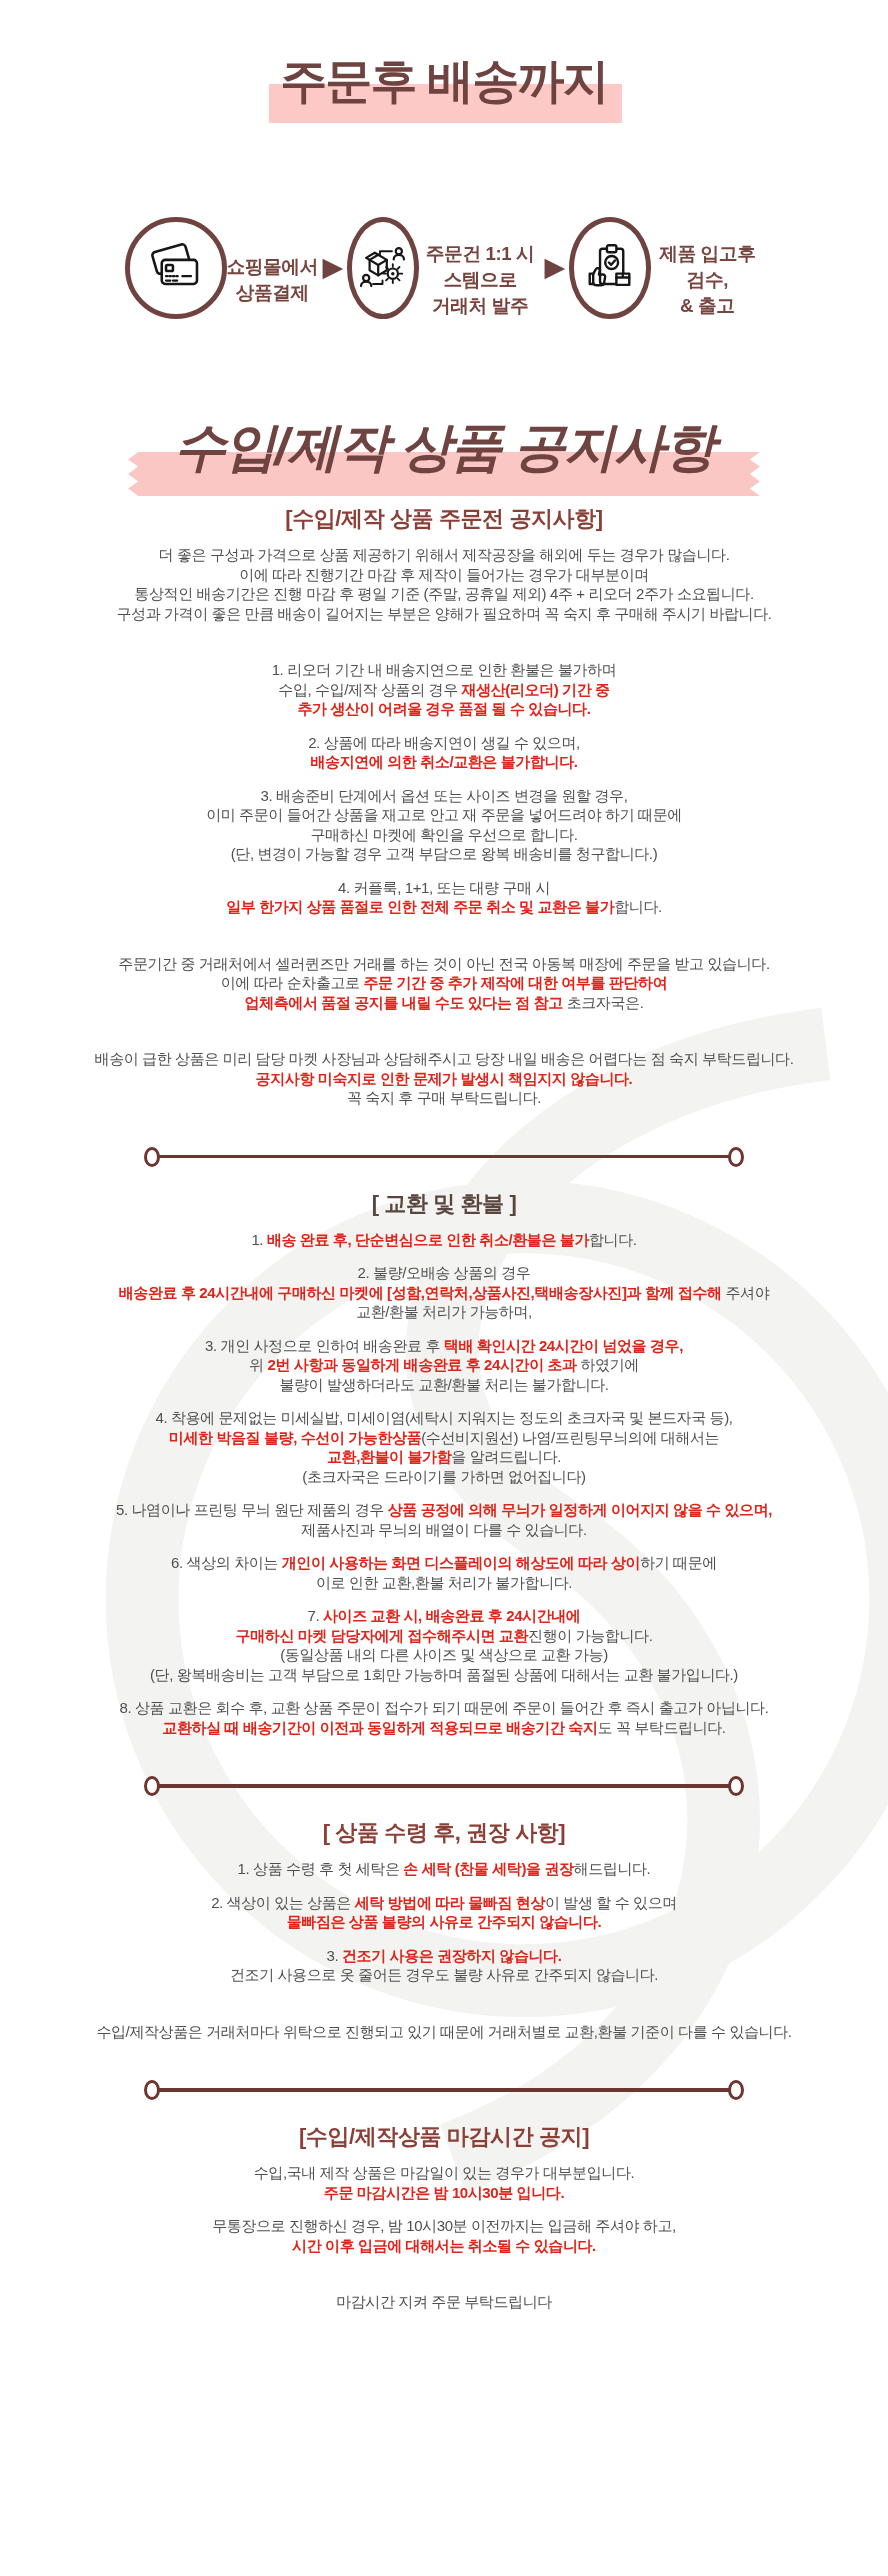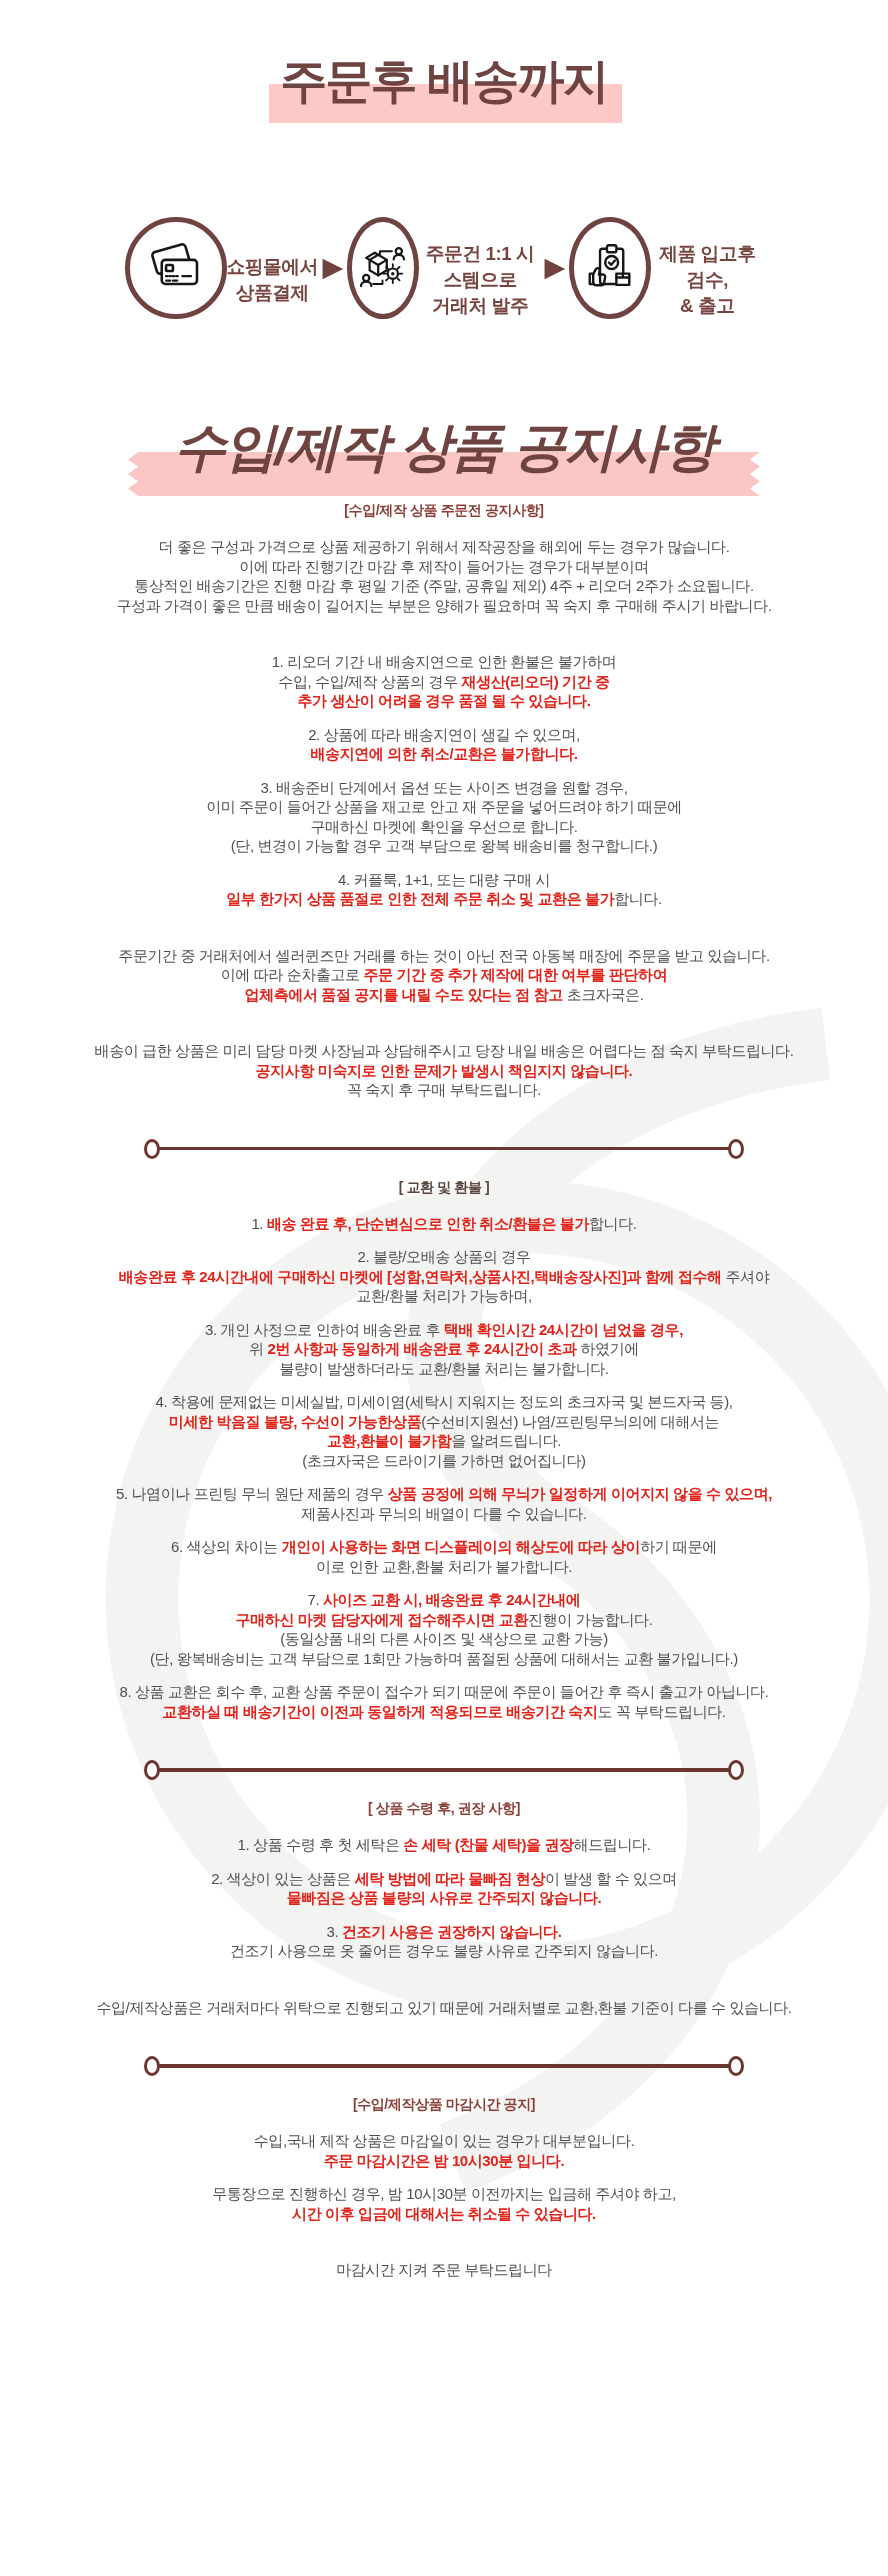--- a/index.html
+++ b/index.html
@@ -23,21 +23,21 @@
 
   
   .banner-wrap{margin-top:94px;}
   .banner{position:relative;display:inline-block;}
   .banner .band{position:absolute;left:-46px;right:-46px;bottom:-14px;height:44px;background:#fbc7c4;z-index:0;
     clip-path:polygon(1.6% 0,100% 0,98.4% 17%,100% 33%,98.4% 50%,100% 67%,98.4% 83%,100% 100%,1.6% 100%,0 83%,1.6% 67%,0 50%,1.6% 33%,0 17%);}
   .banner .txt{position:relative;z-index:1;font-size:52px;font-weight:800;color:#6e4340;letter-spacing:-1.8px;line-height:69px;font-style:italic;}
 
   
   .notice-body{margin:0 auto;width:853px;}
-  .sec-heading{margin-top:16px;font-size:14px;font-weight:800;line-height:25px;letter-spacing:-0.4px;}
+  .sec-heading{margin-top:24px;font-size:22px;font-weight:800;line-height:25px;letter-spacing:-0.4px;}
   .sec-heading.tone-warm{color:#8a3f37;}
   .sec-heading.tone-neutral{color:#5b463f;}
   .para{margin-top:14px;}
   .para.gap-lg{margin-top:37px;text-align:center;}
   .line{font-size:15px;line-height:19.5px;color:#4f4f4f;letter-spacing:-0.4px;white-space:nowrap;}
   .seg.red{color:#e1231a;font-weight:700;}
 
   
   .divider{width:600px;margin:39px auto 0;display:flex;align-items:center;}
   .divider .ring{flex:none;width:9.8px;height:14px;border:3.1px solid #6d352f;border-radius:50%;background:#fff;}

